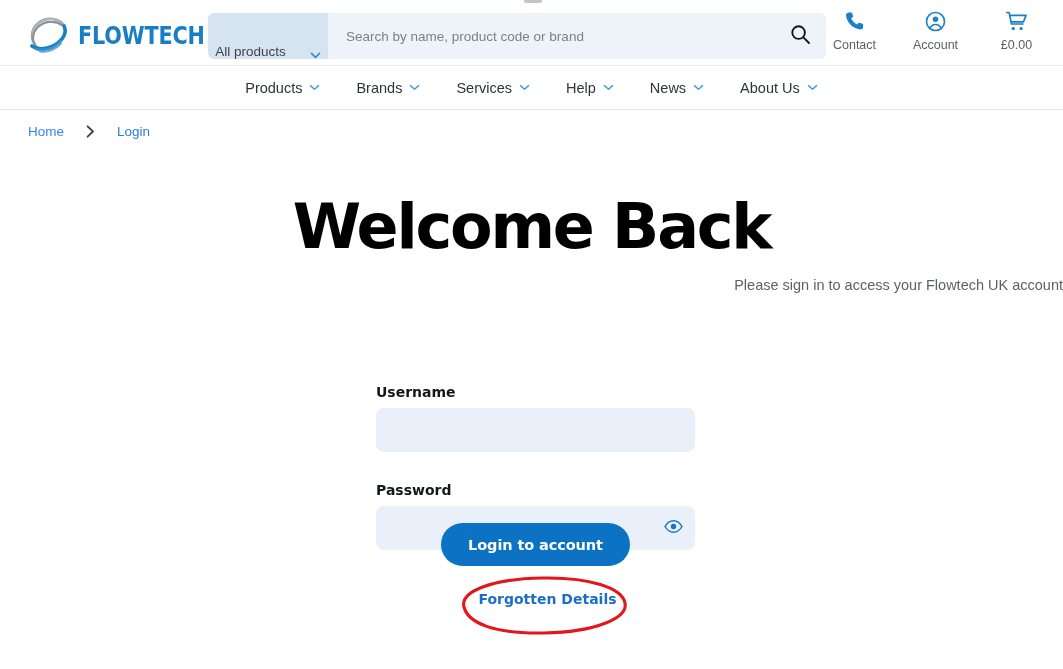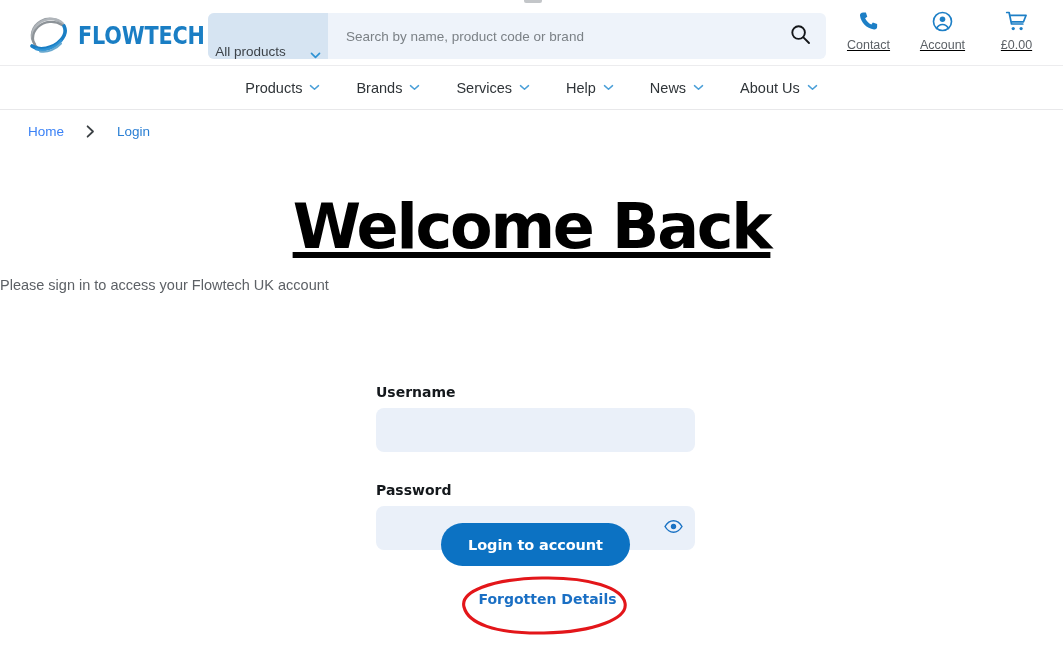--- a/index.html
+++ b/index.html
@@ -84,21 +84,21 @@
     width: 52px;
     display: flex; align-items: center; justify-content: center;
     cursor: pointer;
     background: transparent;
     border: 0;
   }
 
   
   .utils {
     position: absolute; right: 14px; top: 6px;
-    display: flex; align-items: flex-start; gap: 9px; text-decoration: underline;
+    display: flex; align-items: flex-start; gap: 16px;
   }
   .util {
     width: 65px;
     display: flex; flex-direction: column;
     align-items: center; gap: 5px;
     cursor: pointer;
   }
   .util-icon { height: 23px; display: flex; align-items: center; }
   .util-label {
     font-size: 12.5px; color: #5c6166;
@@ -143,24 +143,23 @@
   .title {
     text-align: center;
     font-family: "DejaVu Sans", sans-serif;
     font-size: 62px;
     font-weight: 700;
     letter-spacing: -2.2px;
     color: #000000;
     margin: 0;
     padding-top: 44px;
     line-height: 1.05;
-    text-decoration: underline;
   }
   .subtitle {
-    text-align: left;
+    text-align: right;
     font-size: 14.5px;
     color: #5d6166;
     margin: 18px 0 0 0;
   }
 
   .form {
     position: absolute; top: 192px; left: 376px;
     width: 319px;
     margin-top: 42px;
   }

